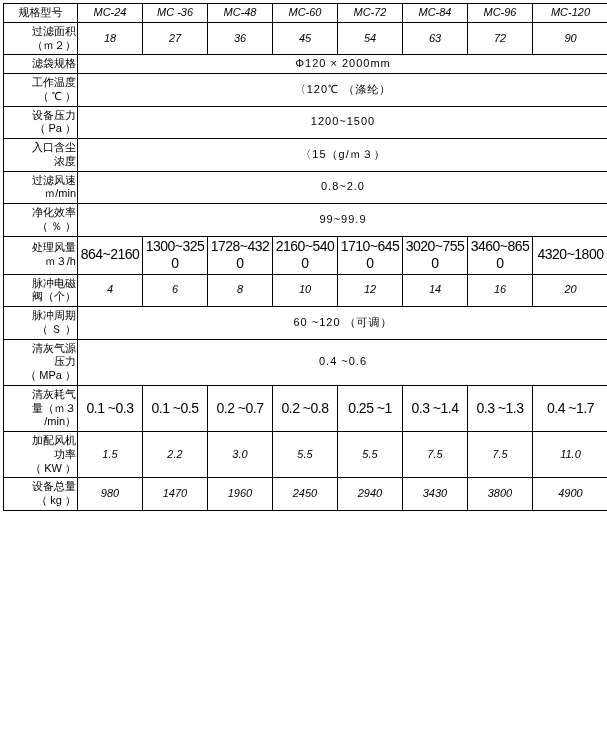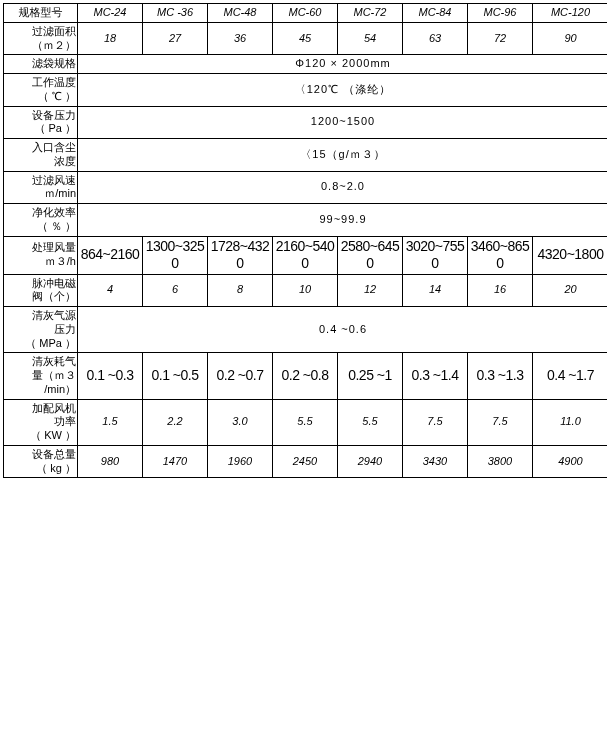--- a/index.html
+++ b/index.html
@@ -136,41 +136,48 @@
       </tr>
       <tr>
         <td class="label">
           <div class="rowline">处理风量</div>
           <div class="rowline">ｍ３/h</div>
         </td>
         <td class="narrow">864~2160</td>
         <td class="narrow">1300~3250</td>
         <td class="narrow">1728~4320</td>
         <td class="narrow">2160~5400</td>
-        <td class="narrow">2580~6450</td>
+        <td class="narrow">1710~6450</td>
         <td class="narrow">3020~7550</td>
         <td class="narrow">3460~8650</td>
         <td class="narrow">4320~1800</td>
       </tr>
       <tr>
         <td class="label">
           <div class="rowline">脉冲电磁</div>
           <div class="rowline">阀（个）</div>
         </td>
         <td class="val">4</td>
         <td class="val">6</td>
         <td class="val">8</td>
         <td class="val">10</td>
         <td class="val">12</td>
         <td class="val">14</td>
         <td class="val">16</td>
         <td class="val">20</td>
       </tr>
       <tr>
         <td class="label">
+          <div class="rowline">脉冲周期</div>
+          <div class="rowline">（ Ｓ ）</div>
+        </td>
+        <td class="span" colspan="8">60 ~120 （可调）</td>
+      </tr>
+      <tr>
+        <td class="label">
           <div class="rowline">清灰气源</div>
           <div class="rowline">压力</div>
           <div class="rowline">（ MPa ）</div>
         </td>
         <td class="span" colspan="8">0.4 ~0.6</td>
       </tr>
       <tr>
         <td class="label">
           <div class="rowline">清灰耗气</div>
           <div class="rowline">量（ｍ３</div>

